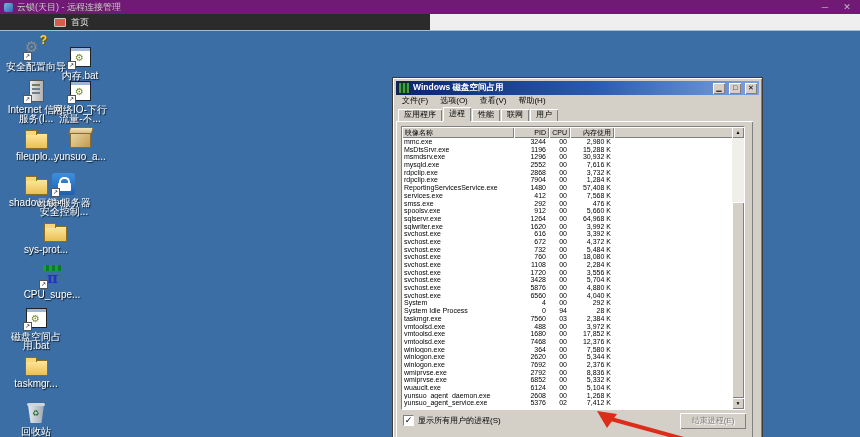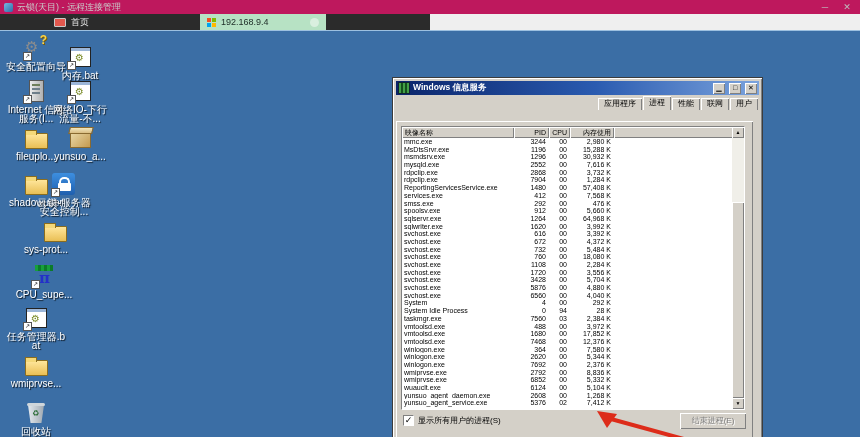--- a/index.html
+++ b/index.html
@@ -1,19 +1,19 @@
 <!DOCTYPE html>
 <html><head>
 <meta charset="utf-8">
 <style>
   html,body{margin:0;padding:0;}
   .screen{position:relative;width:860px;height:437px;overflow:hidden;background:#111;
           font-family:"Liberation Sans","DejaVu Sans",sans-serif;-webkit-font-smoothing:none;}
   
-  .app-titlebar{position:absolute;top:0;left:0;right:0;height:14px;background:#be185d;
+  .app-titlebar{position:absolute;top:0;left:0;right:0;height:14px;background:#701a75;
                 display:flex;align-items:center;gap:4px;padding-left:4px;color:#c9c9c9;font-size:9px;}
   .appico{width:9px;height:9px;border-radius:2px;background:linear-gradient(135deg,#79b6e2,#2d6da8);}
   .wctl{position:absolute;top:0;height:14px;width:18px;text-align:center;line-height:14px;color:#bdbdbd;font-size:9px;cursor:default;}
   .wctl.min{right:26px;} .wctl.cls{right:4px;}
   .app-tabbar{position:absolute;top:14px;left:0;right:0;height:28px;background:#efefef;}
   .tabbar-dark{position:absolute;left:0;top:0;width:430px;height:16px;background:#2b2b2b;}
   .tab-home{position:absolute;left:40px;top:0;height:16px;display:flex;align-items:center;gap:5px;
             padding:0 14px;color:#e6e6e6;font-size:9px;}
   .mon{width:10px;height:7px;background:#e2574d;border:1px solid #c9c9c9;border-radius:1px;}
   .tab-active{position:absolute;left:200px;top:0;width:112px;height:16px;background:#b7e2c4;
@@ -52,21 +52,21 @@
   .tmwin{position:absolute;left:392px;top:46px;width:363px;height:382px;background:#d4d0c8;z-index:10;
          border:1px solid #3c3c3c;box-shadow:inset 1px 1px 0 #fff,inset -1px -1px 0 #808080;padding:3px;font-size:8px;color:#000;}
   .tm-titlebar{height:14px;background:linear-gradient(90deg,#0a246a,#2a5bb0 55%,#7ba3dd);
                display:flex;align-items:center;gap:3px;padding:0 2px;color:#fff;font-weight:bold;font-size:8.5px;}
   .tmico{width:10px;height:10px;border:1px solid #123;background:repeating-linear-gradient(90deg,#43a047 0 2px,#14501e 2px 4px);}
   .tm-title{flex:1;white-space:nowrap;overflow:hidden;}
   .tm-btn{width:12px;height:11px;background:#d4d0c8;box-shadow:inset 1px 1px 0 #fff,inset -1px -1px 0 #808080;
           font-size:7px;line-height:10px;text-align:center;color:#000;margin-left:1px;}
   .tm-menubar{height:11px;display:flex;align-items:center;}
   .menu-item{padding:0 6px;}
-  .tm-tabstrip{height:15px;display:flex;align-items:flex-end;padding-left:2px;justify-content:flex-end;}
+  .tm-tabstrip{height:15px;display:flex;align-items:flex-end;padding-left:2px;}
   .ttab{height:12px;line-height:12px;padding:0 6px;background:#d4d0c8;margin-right:1px;
         box-shadow:inset 1px 1px 0 #fff,inset -1px 0 0 #808080;}
   .ttab.active{height:14px;line-height:14px;position:relative;z-index:2;box-shadow:inset 1px 1px 0 #fff,inset -1px 0 0 #808080,0 1px 0 #d4d0c8;}
   .tm-panel{position:absolute;left:3px;top:43px;width:357px;height:336px;background:#d4d0c8;
             box-shadow:inset 1px 1px 0 #fff,inset -1px -1px 0 #808080;}
   .listview{position:absolute;left:5px;top:5px;width:342px;height:282px;background:#fff;
             border-top:1px solid #808080;border-left:1px solid #808080;border-right:1px solid #fff;border-bottom:1px solid #fff;}
   .lv-header{display:grid;grid-template-columns:112px 35px 21px 44px 1fr;height:11px;font-size:7px;}
   .hcell{background:#d4d0c8;box-shadow:inset 1px 1px 0 #fff,inset -1px -1px 0 #808080;padding:0 3px;line-height:11px;overflow:hidden;white-space:nowrap;}
   .hcell.num{text-align:right;}
@@ -100,30 +100,20 @@
     <span class="wctl min">─</span>
     <span class="wctl cls">✕</span>
   </div>
 
   <div class="app-tabbar">
     <div class="tabbar-dark"></div>
     <div class="tab-home">
       <span class="mon"></span>
       <span>首页</span>
     </div>
-    <div class="tab-active">
-      <span class="wlogo">
-          <i></i>
-          <i></i>
-          <i></i>
-          <i></i>
-        </span>
-      <span>192.168.9.4</span>
-      <span class="tab-close"></span>
-    </div>
   </div>
 
   <div class="desktop">
     <div id="icon-layer">
         <div class="dicon" style="left: 4px; top: 5px;">
           <div class="art wizard"><i></i><span class="sc">↗</span></div>
           <div class="dlabel">安全配置向导</div>
         </div>
         <div class="dicon" style="left: 48px; top: 14px;">
           <div class="art bat"><i></i><span class="sc">↗</span></div>
@@ -153,48 +143,54 @@
           <div class="art lock">
             <i></i>
             <span class="sc">↗</span>
           </div>
           <div class="dlabel">云锁-服务器安全控制...</div>
         </div>
         <div class="dicon" style="left: 4px; top: 188px; align-items: flex-end;">
           <div class="art folder"><i></i></div>
           <div class="dlabel">sys-prot...</div>
         </div>
-        <div class="dicon" style="left: 12px; top: 233px;">
+        <div class="dicon" style="left: 20px; top: 233px;">
           <div class="art pi"><i></i><span class="sc">↗</span></div>
           <div class="dlabel">CPU_supe...</div>
         </div>
         <div class="dicon" style="left: 4px; top: 275px;">
           <div class="art bat"><i></i><span class="sc">↗</span></div>
-          <div class="dlabel">任务管理器.bat</div>
+          <div class="dlabel">磁盘空间占用.bat</div>
         </div>
         <div class="dicon" style="left: 4px; top: 322px;">
           <div class="art folder"><i></i></div>
-          <div class="dlabel">wmiprvse...</div>
+          <div class="dlabel">taskmgr...</div>
         </div>
         <div class="dicon" style="left: 4px; top: 370px;">
           <div class="art bin">
             <i></i>
           </div>
           <div class="dlabel">回收站</div>
         </div>
       </div>
 
     <div class="tmwin">
       <div class="tm-titlebar">
         <span class="tmico"></span>
-        <span class="tm-title">Windows 信息服务</span>
+        <span class="tm-title">Windows 磁盘空间占用</span>
         <span class="tm-btn">▁</span>
         <span class="tm-btn">□</span>
         <span class="tm-btn">✕</span>
       </div>
+      <div class="tm-menubar">
+          <span class="menu-item">文件(F)</span>
+          <span class="menu-item">选项(O)</span>
+          <span class="menu-item">查看(V)</span>
+          <span class="menu-item">帮助(H)</span>
+        </div>
       <div class="tm-tabstrip">
           <span class="ttab">应用程序</span>
           <span class="ttab active">进程</span>
           <span class="ttab">性能</span>
           <span class="ttab">联网</span>
           <span class="ttab">用户</span>
         </div>
       <div class="tm-panel">
         <div class="listview">
           <div class="lv-header">

